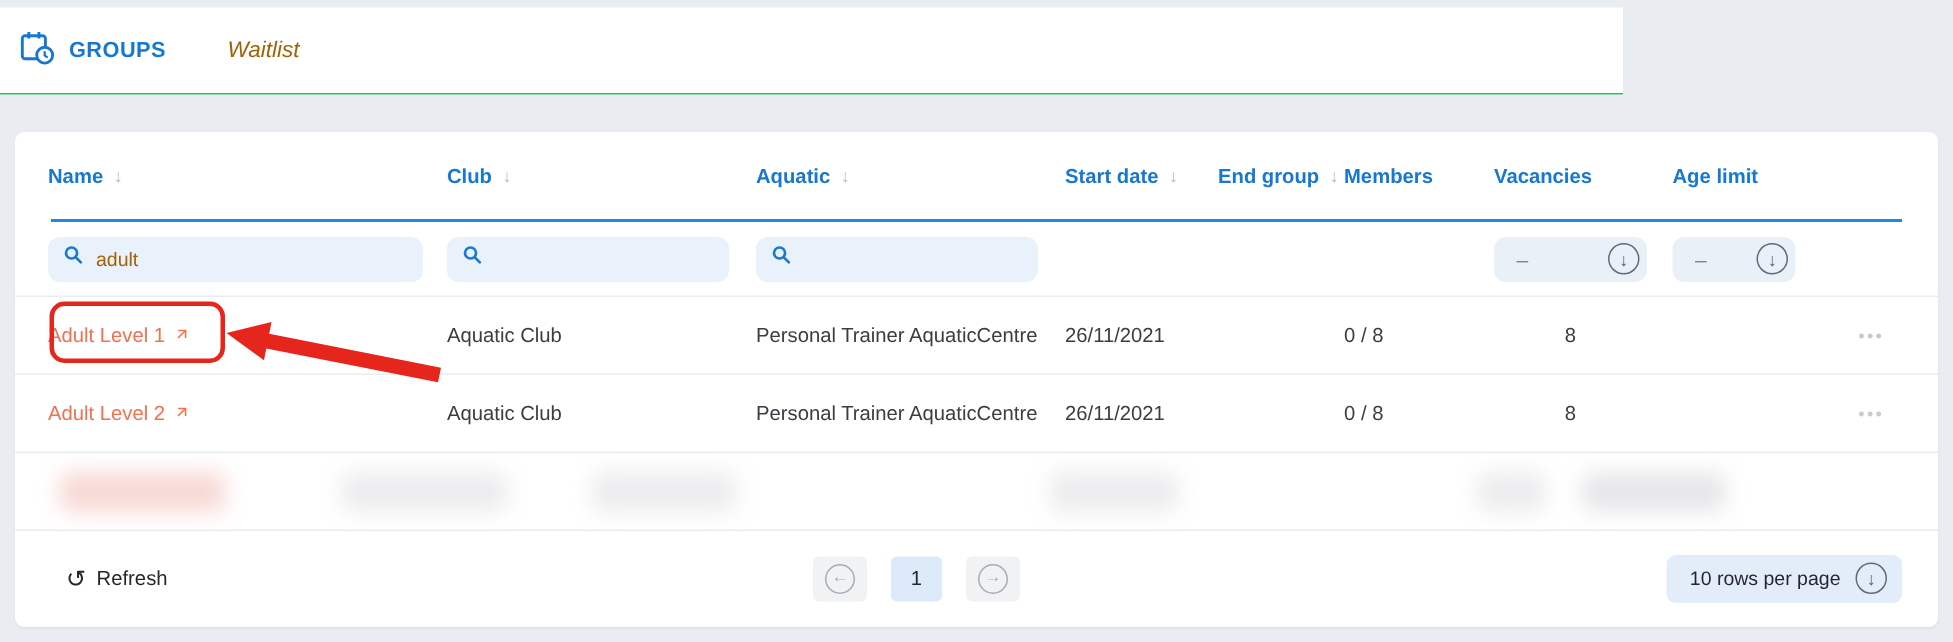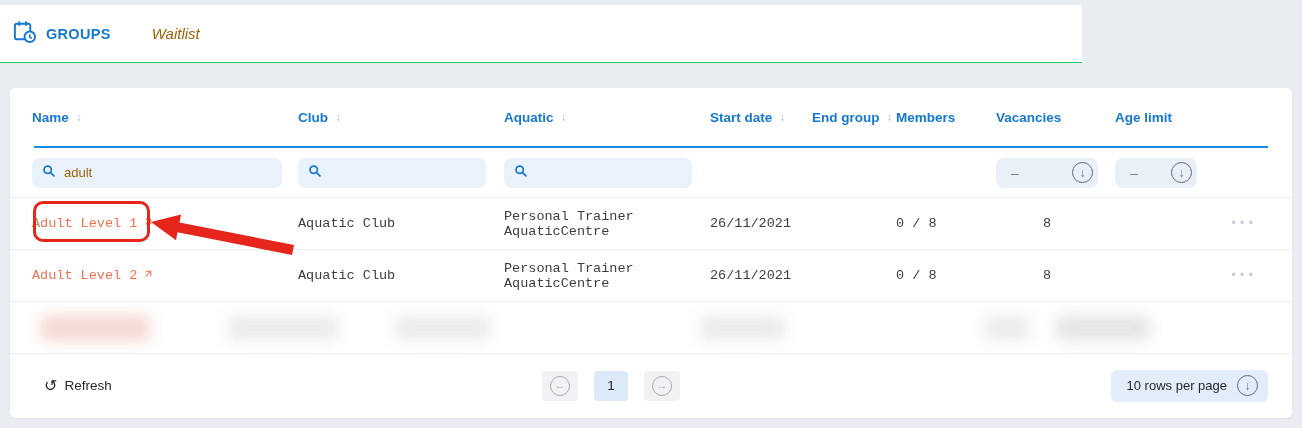--- a/index.html
+++ b/index.html
@@ -60,21 +60,21 @@
     display:flex; align-items:center; justify-content:space-between;
     padding:0 5px 0 15px; color:#7A8591; font-size:14px;
   }
   .sp-vac { width:102px; } .sp-age { width:82px; }
   .circ {
     width:21px; height:21px; border:1.4px solid #5E6B79; border-radius:50%;
     color:#5E6B79; font-size:12px; display:flex; align-items:center; justify-content:center;
     flex:0 0 auto; line-height:1;
   }
 
-  .row { height:52px; border-bottom:1px solid #E8EDF2; font-size:13.5px; color:#3C3C44;font-family:Liberation Mono, monospace; }
+  .row { height:52px; border-bottom:1px solid #E8EDF2; font-size:13.5px; color:#3C3C44; }
   .name-link { color:#F4704F; display:flex; align-items:center; gap:6px; cursor:pointer; }
   .vac-val { width:102px; text-align:center; }
   .dots { color:#C5CBD4; letter-spacing:1.5px; font-size:12px; justify-self:end; cursor:pointer; }
 
   .redacted { position:relative; height:52px; border-bottom:1px solid #E8EDF2; }
   .blob { position:absolute; top:13px; height:26px; border-radius:6px; filter:blur(7px); opacity:.55; }
   .blob.pink { background:#F0B9B1; }
   .blob.gray { background:#DCDCE0; }
 
   

